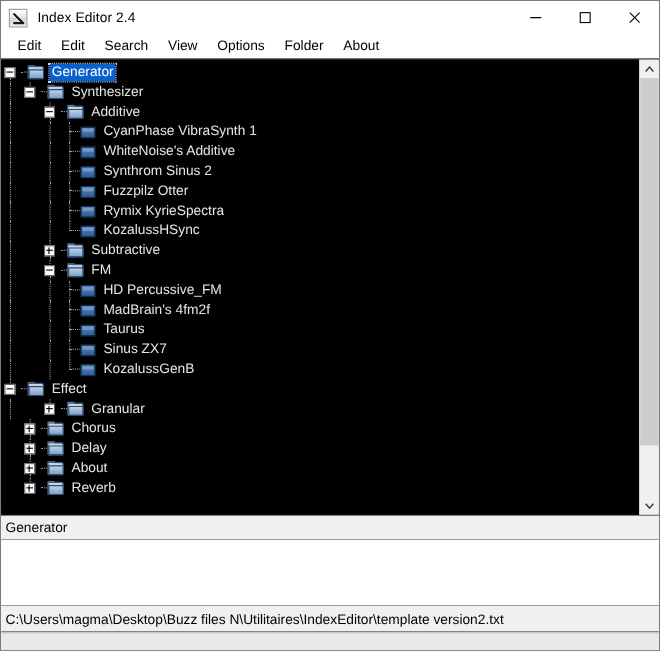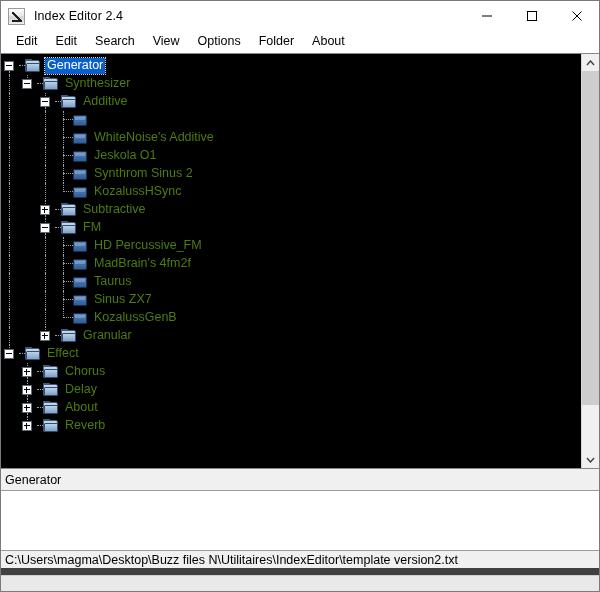--- a/index.html
+++ b/index.html
@@ -282,21 +282,21 @@
     position: absolute;
     left: 1px;
     top: 1px;
     right: 1px;
     height: 3px;
     background: rgba(255,255,255,0.22);
   }
 
   .label {
     font-size: 12.5px;
-    color: #4d7c0f;
+    color: #e5e5e5;
     line-height: 1;
     padding: 1px 2px 2px 2px;
     white-space: nowrap;
   }
   .row.selected .label {
     background: #0a5fce;
     color: #ffffff;
     outline: 1px dotted #cfd6de;
     outline-offset: 0px;
   }
@@ -354,21 +354,21 @@
     box-sizing: border-box;
   }
   .path-field {
     height: 24px;
     min-height: 24px;
     background: #f0f0f0;
     display: flex;
     align-items: center;
     padding-left: 4px;
     box-sizing: border-box;
-    border-bottom: 7px solid #404040;
+    border-bottom: 1px solid #404040;
     font-size: 12.5px;
     color: #000000;
     white-space: nowrap;
     overflow: hidden;
   }
   .statusbar {
     height: 16px;
     min-height: 16px;
     background: #e9e9e9;
     border-top: 1px solid #cfcfcf;
@@ -460,20 +460,21 @@
         </div>
         <div class="row">
           <div class="indent line"></div>
           <div class="indent"></div>
           <div class="indent line"></div>
           <div class="leaf-tick cont">
             <div class="v"></div>
             <div class="h"></div>
           </div>
           <div class="ico-leaf"></div>
+          <span class="label">CyanPhase VibraSynth 1</span>
         </div>
         <div class="row">
           <div class="indent line"></div>
           <div class="indent"></div>
           <div class="indent line"></div>
           <div class="leaf-tick cont">
             <div class="v"></div>
             <div class="h"></div>
           </div>
           <div class="ico-leaf"></div>
@@ -481,32 +482,43 @@
         </div>
         <div class="row">
           <div class="indent line"></div>
           <div class="indent"></div>
           <div class="indent line"></div>
           <div class="leaf-tick cont">
             <div class="v"></div>
             <div class="h"></div>
           </div>
           <div class="ico-leaf"></div>
-          <span class="label">Jeskola O1</span>
-        </div>
-        <div class="row">
-          <div class="indent line"></div>
-          <div class="indent"></div>
-          <div class="indent line"></div>
-          <div class="leaf-tick cont">
-            <div class="v"></div>
-            <div class="h"></div>
-          </div>
-          <div class="ico-leaf"></div>
           <span class="label">Synthrom Sinus 2</span>
+        </div>
+        <div class="row">
+          <div class="indent line"></div>
+          <div class="indent"></div>
+          <div class="indent line"></div>
+          <div class="leaf-tick cont">
+            <div class="v"></div>
+            <div class="h"></div>
+          </div>
+          <div class="ico-leaf"></div>
+          <span class="label">Fuzzpilz Otter</span>
+        </div>
+        <div class="row">
+          <div class="indent line"></div>
+          <div class="indent"></div>
+          <div class="indent line"></div>
+          <div class="leaf-tick cont">
+            <div class="v"></div>
+            <div class="h"></div>
+          </div>
+          <div class="ico-leaf"></div>
+          <span class="label">Rymix KyrieSpectra</span>
         </div>
         <div class="row">
           <div class="indent line"></div>
           <div class="indent"></div>
           <div class="indent line"></div>
           <div class="leaf-tick">
             <div class="v"></div>
             <div class="h"></div>
           </div>
           <div class="ico-leaf"></div>
@@ -593,46 +605,46 @@
           <div class="indent"></div>
           <div class="indent line"></div>
           <div class="leaf-tick">
             <div class="v"></div>
             <div class="h"></div>
           </div>
           <div class="ico-leaf"></div>
           <span class="label">KozalussGenB</span>
         </div>
         <div class="row">
+          <div class="expander">
+            <div class="elbow"></div>
+            <div class="box"></div>
+          </div>
+          <div class="connector"></div>
+          <div class="ico-folder">
+            <div class="tab"></div>
+            <div class="back"></div>
+            <div class="front"></div>
+          </div>
+          <span class="label">Effect</span>
+        </div>
+        <div class="row">
           <div class="indent line"></div>
           <div class="indent"></div>
           <div class="expander">
             <div class="elbow"></div>
             <div class="box plus"></div>
           </div>
           <div class="connector"></div>
           <div class="ico-folder">
             <div class="tab"></div>
             <div class="back"></div>
             <div class="front"></div>
           </div>
           <span class="label">Granular</span>
-        </div>
-        <div class="row">
-          <div class="expander">
-            <div class="elbow"></div>
-            <div class="box"></div>
-          </div>
-          <div class="connector"></div>
-          <div class="ico-folder">
-            <div class="tab"></div>
-            <div class="back"></div>
-            <div class="front"></div>
-          </div>
-          <span class="label">Effect</span>
         </div>
         <div class="row">
           <div class="indent"></div>
           <div class="expander">
             <div class="elbow"></div>
             <div class="elbow-down" style="position: absolute; left: 8px; top: 14px; bottom: 0px; border-left: 1px dotted rgb(154, 160, 168);"></div>
             <div class="box plus"></div>
           </div>
           <div class="connector"></div>
           <div class="ico-folder">

